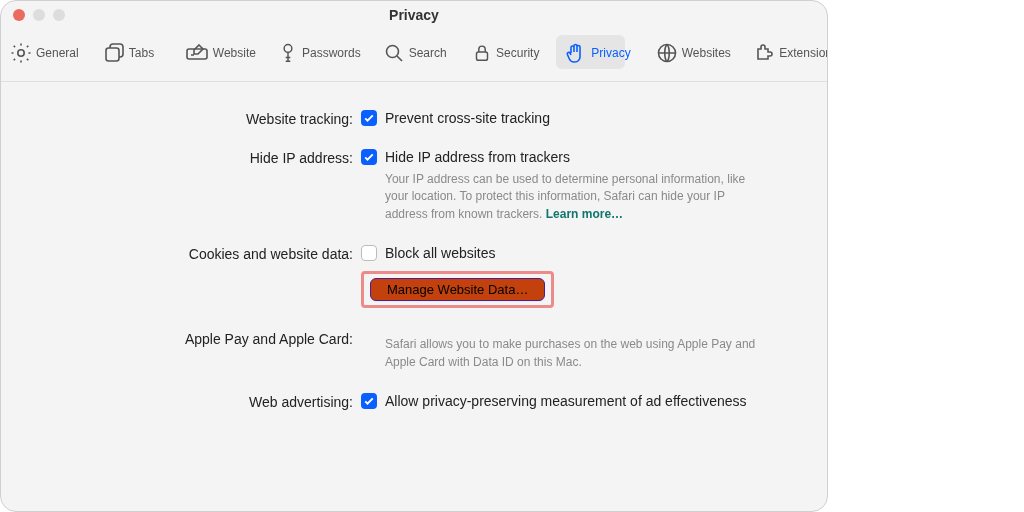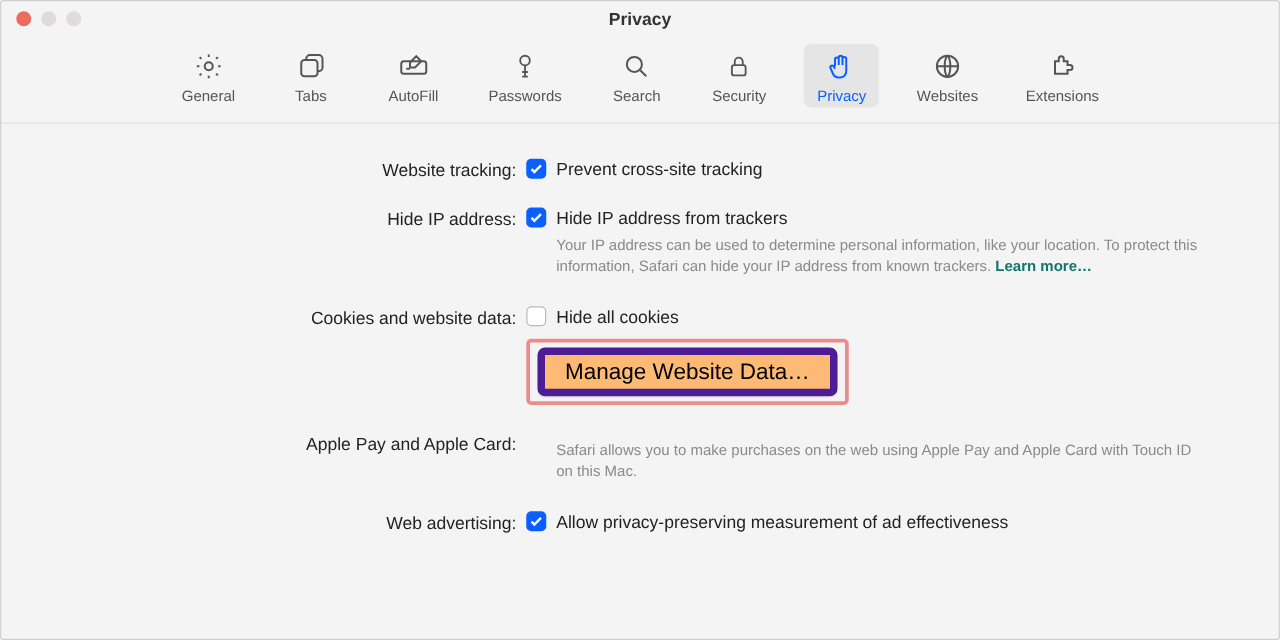--- a/index.html
+++ b/index.html
@@ -3,25 +3,25 @@
 <meta charset="utf-8">
 <style>
   * { box-sizing: border-box; margin: 0; padding: 0; }
   body {
     font-family: -apple-system, "Helvetica Neue", Arial, sans-serif;
     font-size: 13px;
     color: #222;
     background: #fff;
   }
   .window {
-    width: 1024px;
+    width: 828px;
     height: 512px;
     background: #f5f4f4;
     border: 1px solid #d0d0d0;
-    border-radius: 2px;
+    border-radius: 16px;
     overflow: hidden;
     position: relative;
   }
   
   .titlebar {
     height: 28px;
     display: flex;
     align-items: center;
     justify-content: center;
     position: relative;
@@ -44,42 +44,41 @@
   
   .toolbar {
     display: flex;
     justify-content: center;
     gap: 22px;
     padding: 6px 0 12px 0;
     border-bottom: 1px solid #e0dfdf;
   }
   .tab {
     display: flex;
-    flex-direction: column;
+    flex-direction: row;
     align-items: center;
     gap: 3px;
     padding: 4px 8px 2px 8px;
     border-radius: 6px;
     color: #555;
     cursor: default;
     min-width: 60px;
   }
   .tab.active {
     background: #e6e5e5;
     color: #0a60ff;
   }
   .tab .icon { width: 28px; height: 28px; display:flex; align-items:center; justify-content:center; }
   .tab .label { font-size: 12px; }
   .tab svg { stroke: #555; fill: none; stroke-width: 1.6; }
   .tab.active svg { stroke: #0a60ff; }
 
   
   .pane {
-    padding: 28px 60px 0 76px;
-    margin-left: 44px;
+    padding: 28px 60px 0 60px;
   }
   .row {
     display: flex;
     align-items: flex-start;
     margin-bottom: 22px;
   }
   .row-label {
     width: 300px;
     text-align: right;
     padding-right: 8px;
@@ -109,25 +108,25 @@
   .checkbox svg { stroke: #fff; stroke-width: 2.6; fill: none; }
   .help {
     font-size: 12px;
     color: #8a8a8a;
     line-height: 1.45;
     margin-top: 6px;
     padding-left: 24px;
   }
   .help a { color: #0f766e; text-decoration: none; font-weight: bold; }
   .btn {
-    background: #fdba74;
-    border: 6px solid #4c1d95;
+    background: #c2410c;
+    border: 1px solid #4c1d95;
     border-radius: 6px;
     padding: 3px 16px;
-    font-size: 18px;
+    font-size: 13px;
     box-shadow: 0 1px 1px rgba(0,0,0,.05);
     cursor: default;
   }
   .highlight {
     border: 3px solid #eb8b8a;
     border-radius: 4px;
     padding: 4px 6px;
     display: inline-block;
     margin-top: 10px;
   }
@@ -169,21 +168,21 @@
     </div>
 
     <div class="tab">
       <span class="icon">
         <svg viewBox="0 0 24 24" width="26" height="24">
             <rect x="2" y="8" width="20" height="10" rx="2"></rect>
             <path d="M6 14h3"></path>
             <path d="M14 4l4 4-5 5h-4v-4z"></path>
           </svg>
       </span>
-      <span class="label">AutoFill</span>
+      <span class="label">Website</span>
     </div>
 
     <div class="tab">
       <span class="icon">
         <svg viewBox="0 0 24 24" width="22" height="24">
             <circle cx="12" cy="7" r="4.2"></circle>
             <path d="M12 11v10M9.5 17h5M9.5 21h5"></path>
           </svg>
       </span>
       <span class="label">Passwords</span>
@@ -270,32 +269,32 @@
           <span>Your IP address can be used to determine personal information, like your location. To protect this information, Safari can hide your IP address from known trackers. </span><a href="#">Learn more…</a>
         </div>
       </div>
     </div>
 
     <div class="row">
       <div class="row-label">Cookies and website data:</div>
       <div class="row-body">
         <div class="check-line">
           <div class="checkbox unchecked"></div>
-          <span>Hide all cookies</span>
+          <span>Block all websites</span>
         </div>
         <div class="highlight">
           <button class="btn">Manage Website Data…</button>
         </div>
       </div>
     </div>
 
     <div class="row">
       <div class="row-label">Apple Pay and Apple Card:</div>
       <div class="row-body">
-        <div class="help">Safari allows you to make purchases on the web using Apple Pay and Apple Card with Touch ID on this Mac.</div>
+        <div class="help">Safari allows you to make purchases on the web using Apple Pay and Apple Card with Data ID on this Mac.</div>
       </div>
     </div>
 
     <div class="row" style="margin-bottom:0">
       <div class="row-label">Web advertising:</div>
       <div class="row-body">
         <div class="check-line">
           <div class="checkbox checked">
             <svg viewBox="0 0 16 16" width="12" height="12">
                 <path d="M3 8.5l3 3 7-7"></path>

